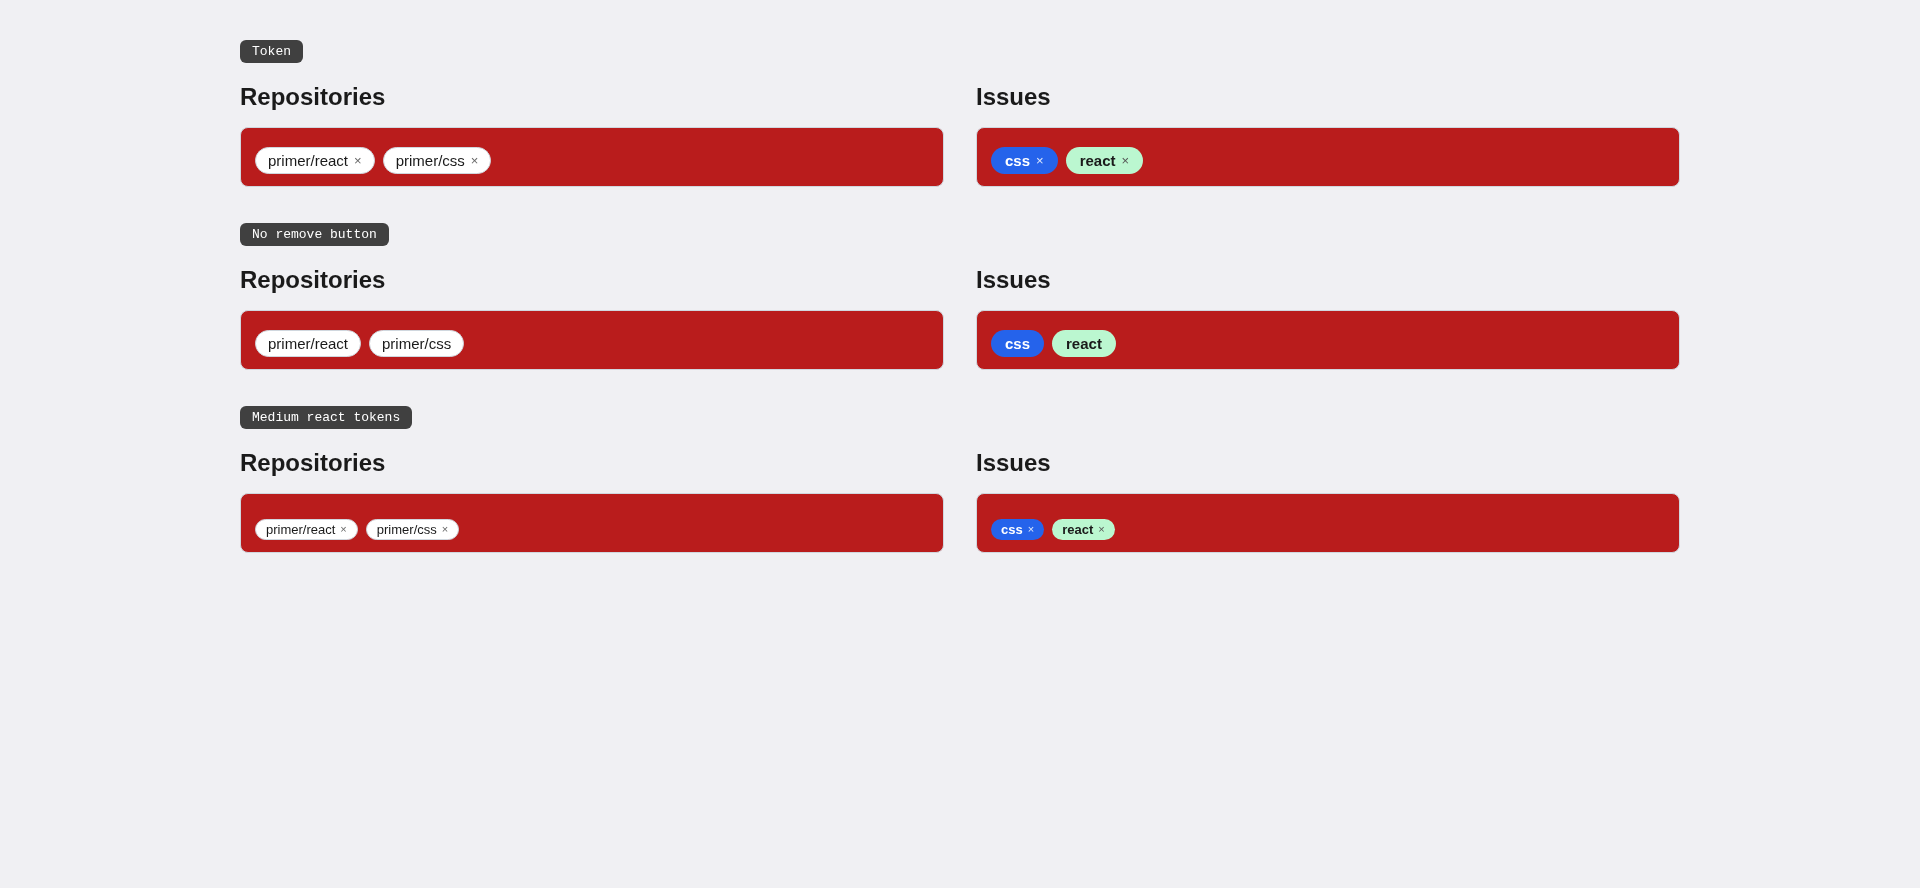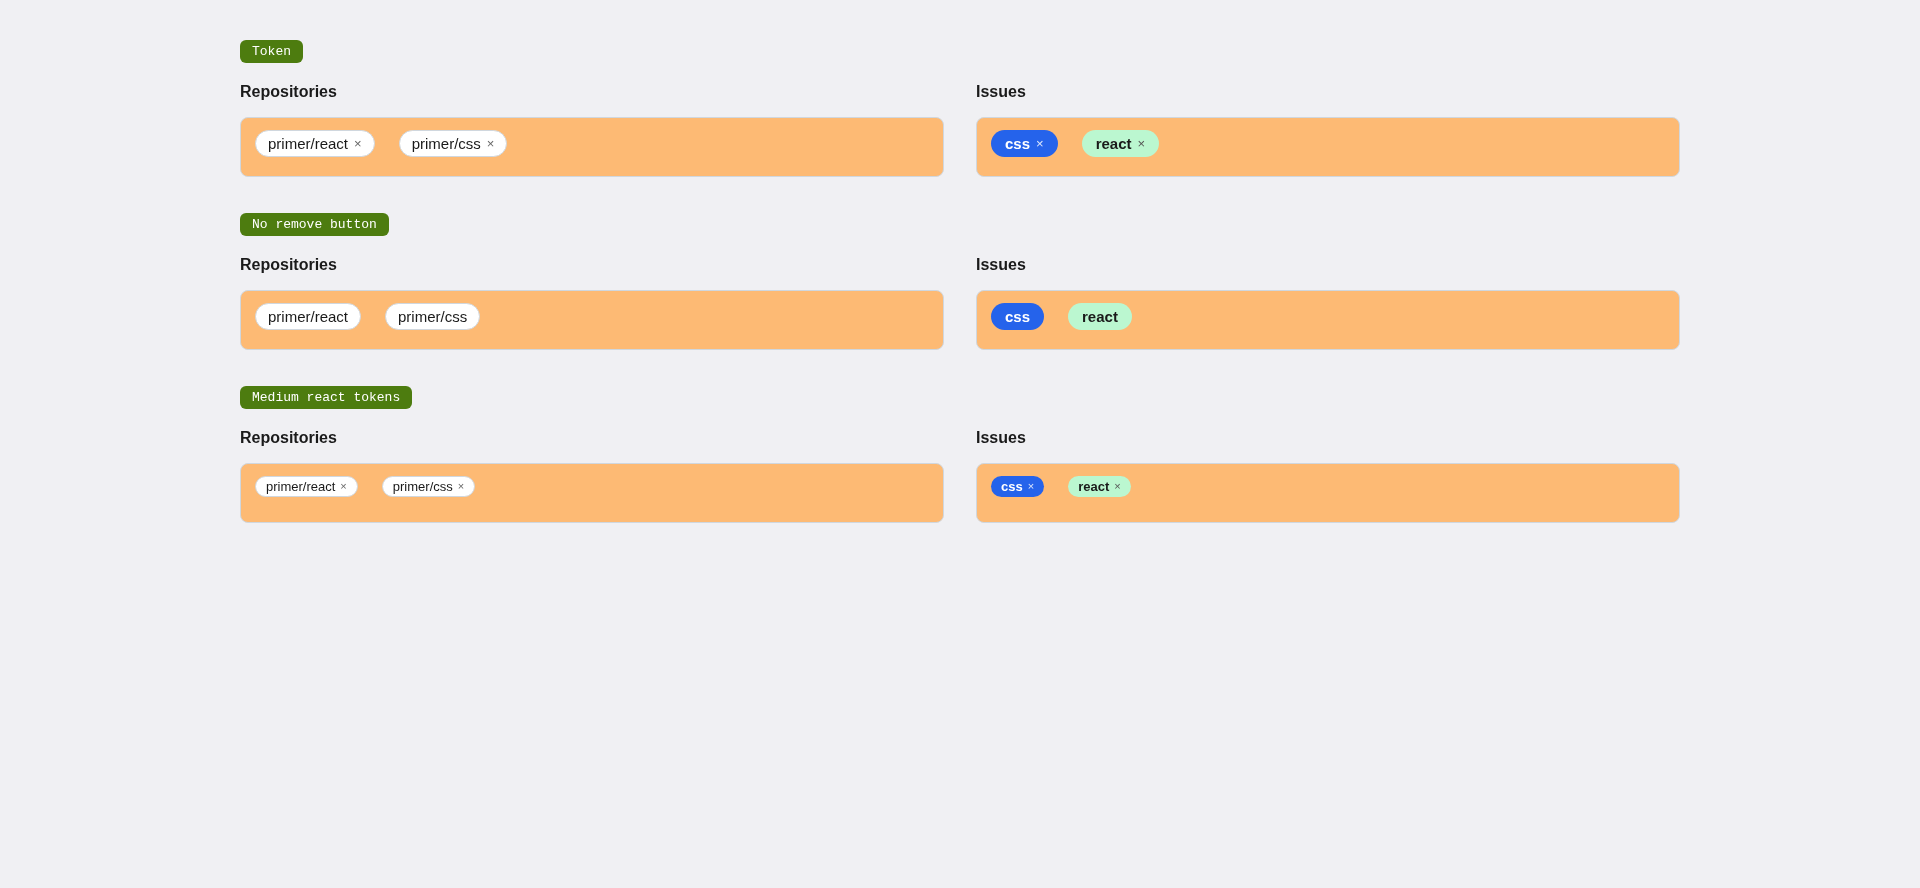--- a/index.html
+++ b/index.html
@@ -22,21 +22,21 @@
       width: 100%;
       max-width: 1440px;
     }
 
     .section {
       margin-bottom: 36px;
     }
 
     .section-badge {
       display: inline-block;
-      background-color: #4d7c0f;
+      background-color: #404040;
       color: #fff;
       font-family: 'Courier New', Courier, monospace;
       font-size: 13px;
       padding: 4px 12px;
       border-radius: 6px;
       margin-bottom: 20px;
     }
 
     .two-col {
       display: grid;
@@ -44,36 +44,36 @@
       gap: 32px;
     }
 
     .col-group {
       display: flex;
       flex-direction: column;
       gap: 8px;
     }
 
     .col-label {
-      font-size: 16px;
+      font-size: 24px;
       font-weight: 700;
       color: #1a1a1a;
       margin-bottom: 8px;
     }
 
     .token-input-box {
-      background: #fdba74;
+      background: #b91c1c;
       border: 1.5px solid #d0d7de;
       border-radius: 8px;
       padding: 12px 14px;
       min-height: 60px;
       display: flex;
       flex-wrap: wrap;
-      gap: 24px;
-      align-items: flex-start;
+      gap: 8px;
+      align-items: flex-end;
     }
 
     
     .token {
       display: inline-flex;
       align-items: center;
       gap: 6px;
       border: 1.5px solid #d0d7de;
       border-radius: 20px;
       padding: 4px 12px;

